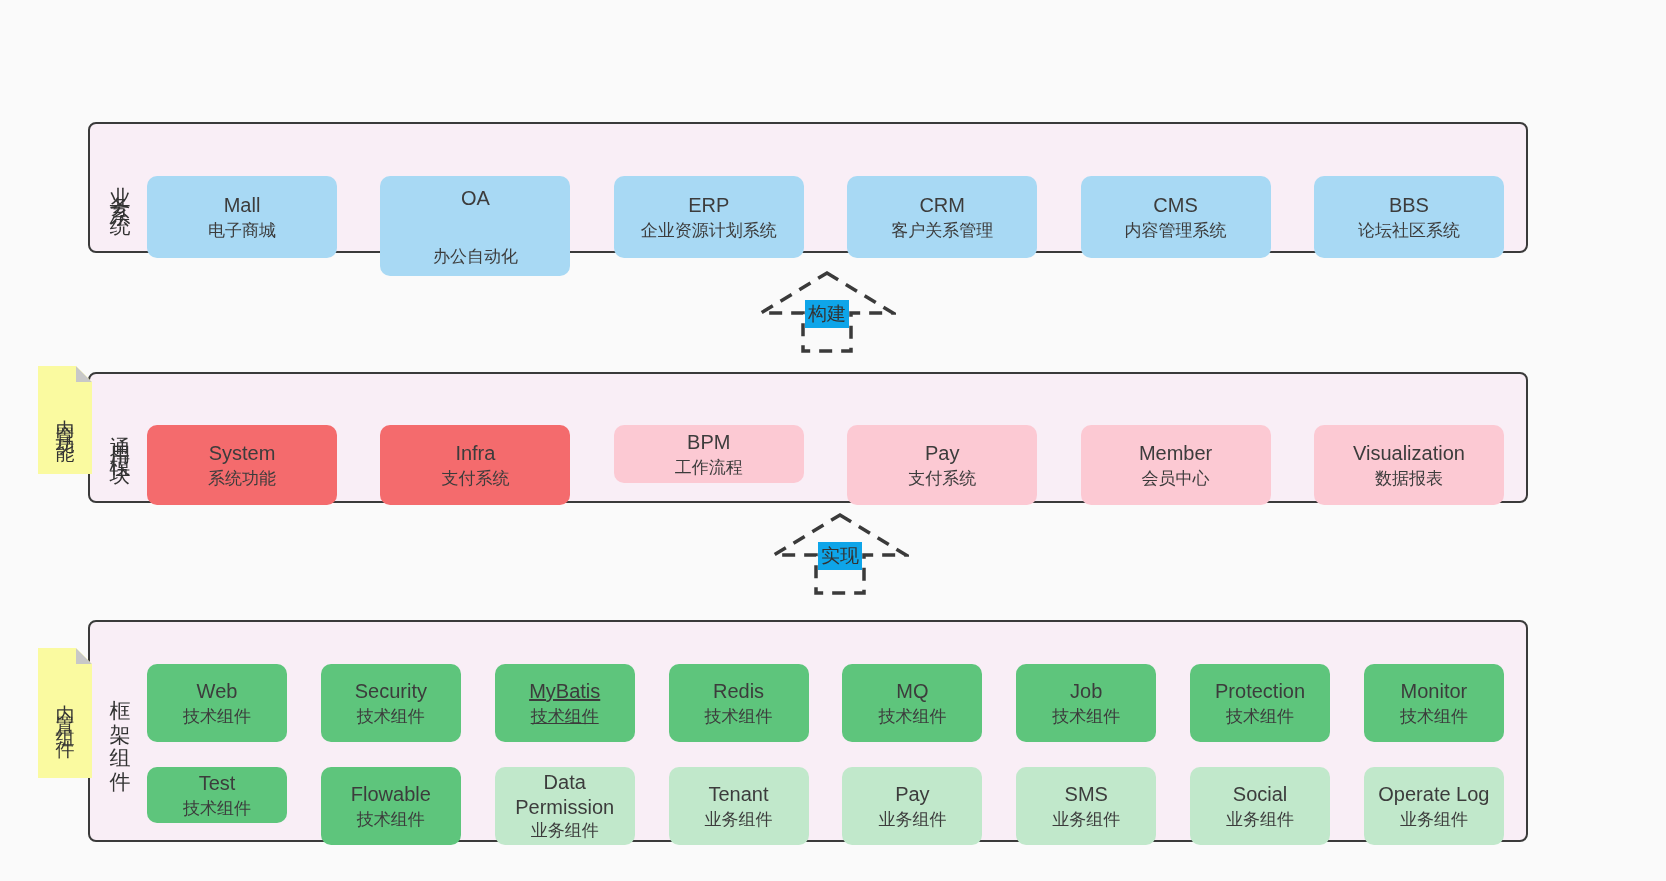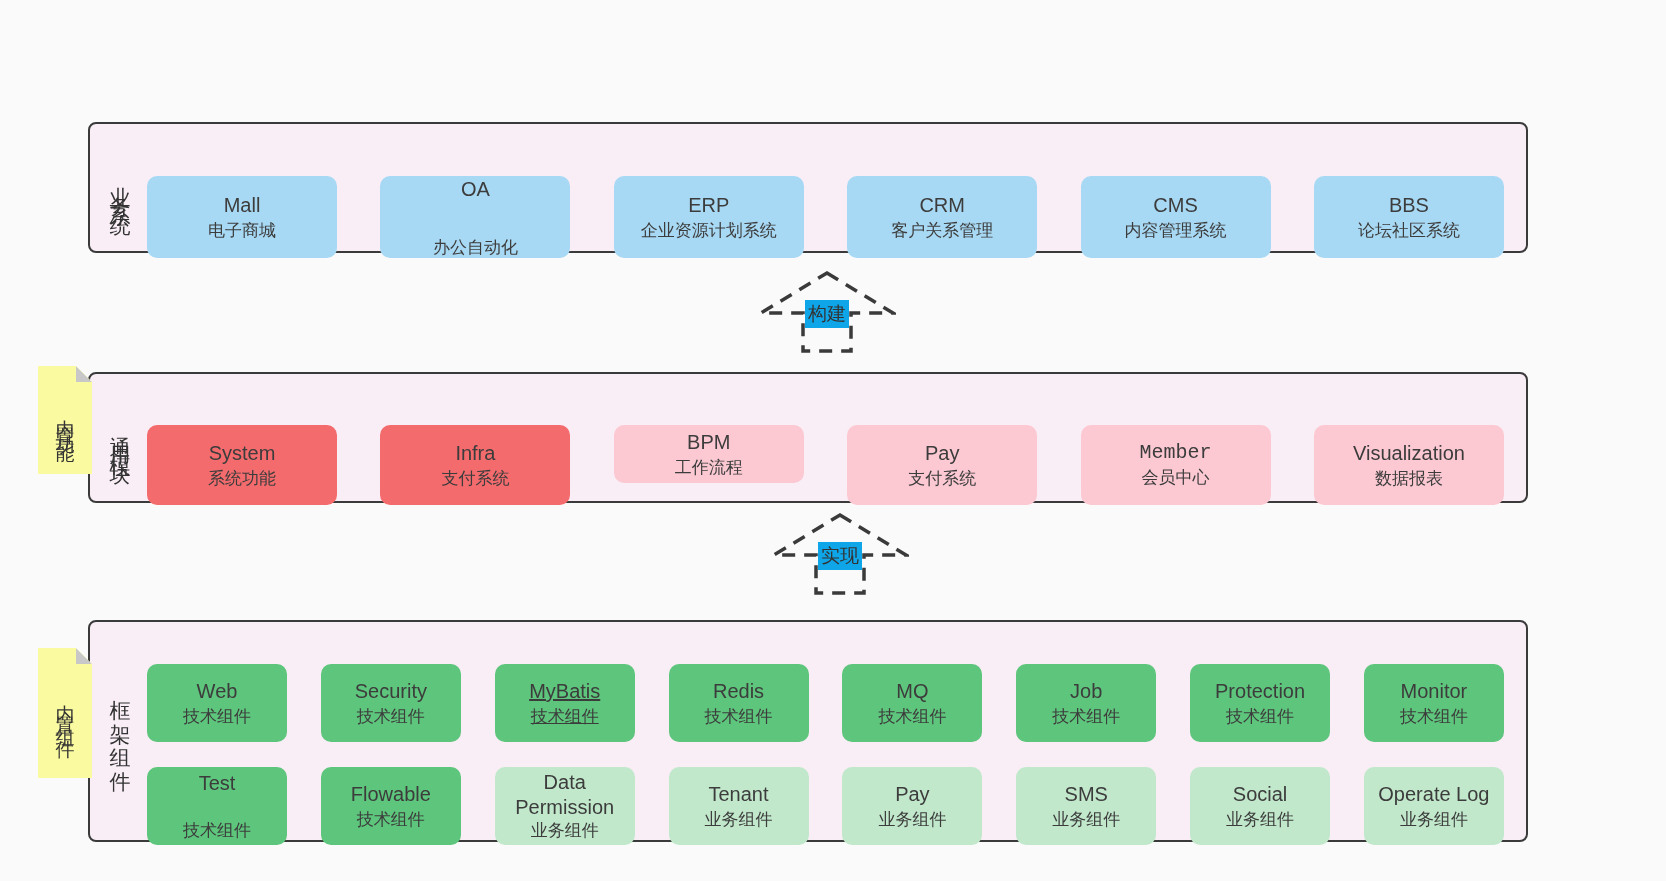--- a/index.html
+++ b/index.html
@@ -103,21 +103,21 @@
 </head>
 <body>
 
 <div class="band" style="top:122px;height:131px;">
   <div class="band-label">业务系统</div>
   <div class="boxes" style="top:27px;">
     <div class="box w190 v-blue" style="height:82px;">
       <div class="box-en">Mall</div>
       <div class="box-zh">电子商城</div>
     </div>
-    <div class="box w190 v-blue" style="height:82px;gap:33px;">
+    <div class="box w190 v-blue" style="height:100px;gap:33px;">
       <div class="box-en">OA</div>
       <div class="box-zh">办公自动化</div>
     </div>
     <div class="box w190 v-blue" style="height:82px;">
       <div class="box-en">ERP</div>
       <div class="box-zh">企业资源计划系统</div>
     </div>
     <div class="box w190 v-blue" style="height:82px;">
       <div class="box-en">CRM</div>
       <div class="box-zh">客户关系管理</div>
@@ -156,21 +156,21 @@
       <div class="box-zh">支付系统</div>
     </div>
     <div class="box w190 v-pink" style="height:58px;">
       <div class="box-en">BPM</div>
       <div class="box-zh">工作流程</div>
     </div>
     <div class="box w190 v-pink" style="height:80px;">
       <div class="box-en">Pay</div>
       <div class="box-zh">支付系统</div>
     </div>
-    <div class="box w190 v-pink" style="height:80px;font-family:Liberation Mono, monospace;">
+    <div class="box w190 v-pink" style="height:80px;">
       <div class="box-en">Member</div>
       <div class="box-zh">会员中心</div>
     </div>
     <div class="box w190 v-pink" style="height:80px;">
       <div class="box-en">Visualization</div>
       <div class="box-zh">数据报表</div>
     </div>
   </div>
 </div>
 
@@ -217,21 +217,21 @@
       <div class="box-en">Protection</div>
       <div class="box-zh">技术组件</div>
     </div>
     <div class="box w140 v-green-dark" style="height:78px;">
       <div class="box-en">Monitor</div>
       <div class="box-zh">技术组件</div>
     </div>
   </div>
 
   <div class="boxes" style="top:120px;">
-    <div class="box w140 v-green-dark" style="height:78px;justify-content:space-between;">
+    <div class="box w140 v-green-dark" style="height:56px;">
       <div class="box-en">Test</div>
       <div class="box-zh">技术组件</div>
     </div>
     <div class="box w140 v-green-dark" style="height:78px;">
       <div class="box-en">Flowable</div>
       <div class="box-zh">技术组件</div>
     </div>
     <div class="box w140 v-green-light" style="height:78px;line-height:1.25;">
       <div class="box-en">Data Permission</div>
       <div class="box-zh">业务组件</div>

